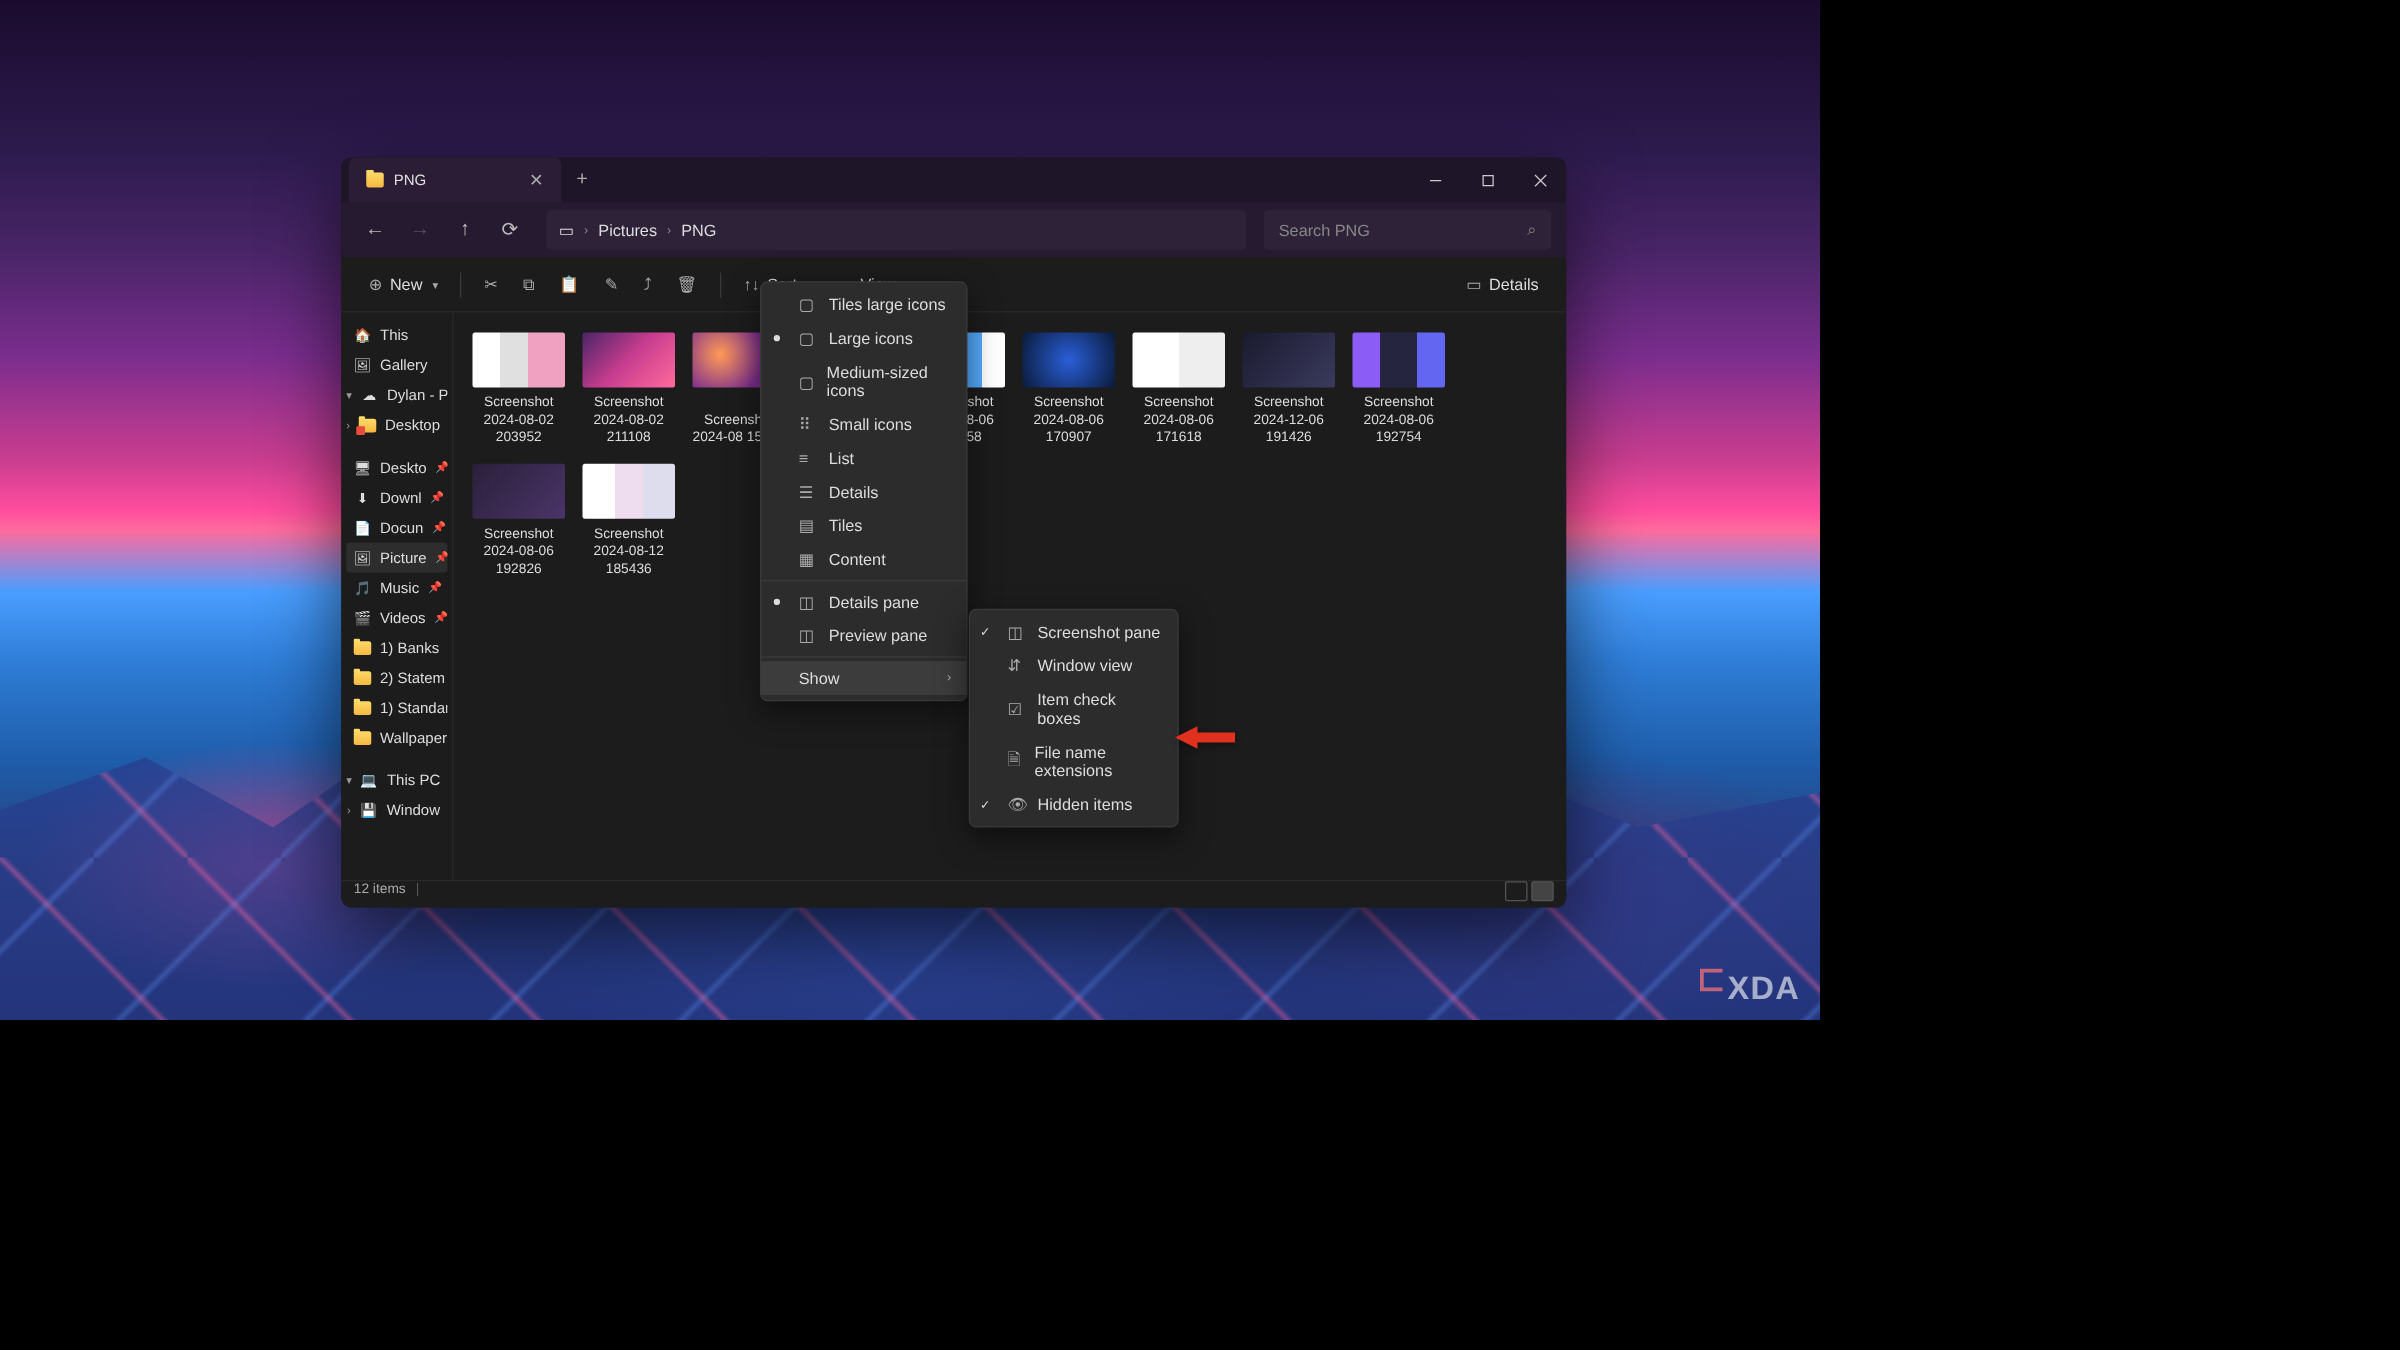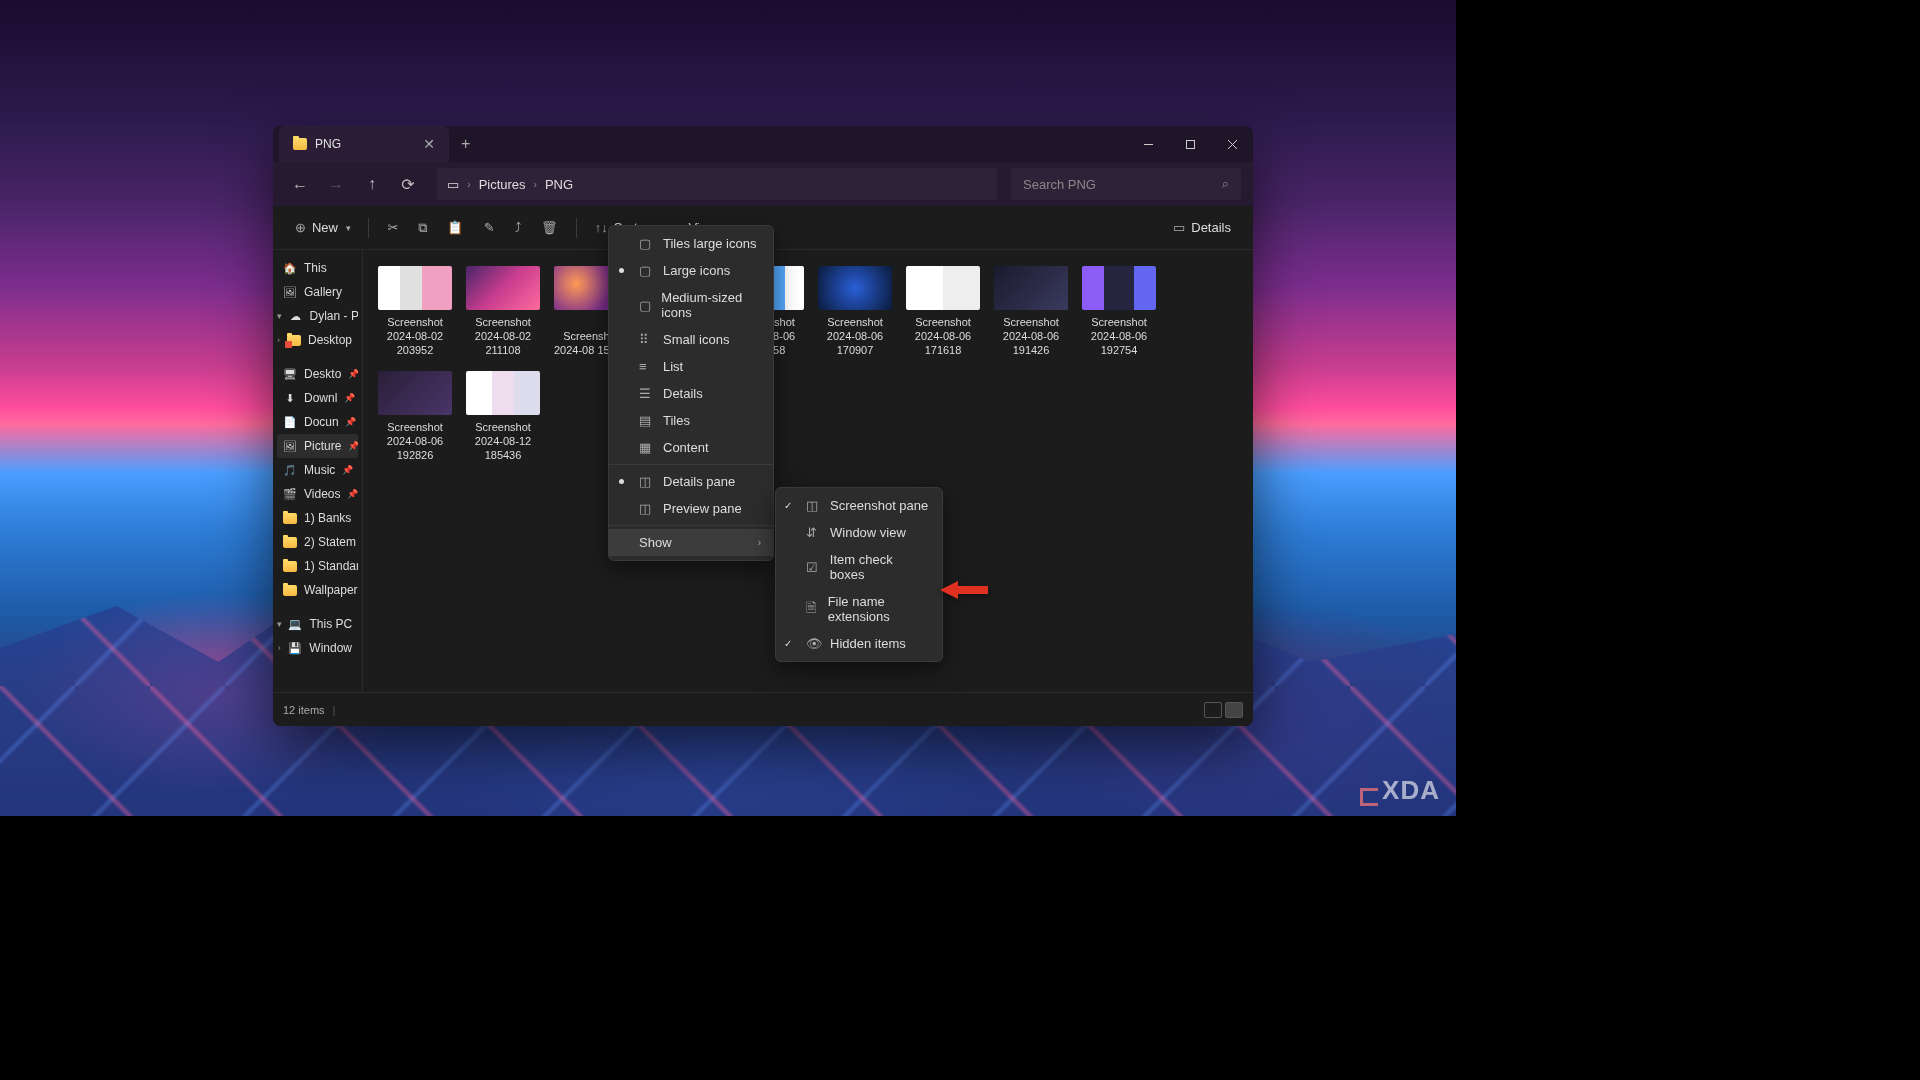--- a/index.html
+++ b/index.html
@@ -107,21 +107,21 @@
 .thumb.t4 { background: linear-gradient(90deg, #fff 40%, #ddd 40% 70%, #fff 70%); }
 .thumb.t5 { background: linear-gradient(90deg, #f5a 25%, #fff 25% 50%, #5af 50% 75%, #fff 75%); }
 .thumb.t6 { background: radial-gradient(circle, #2a5fd8, #0a1a3a); }
 .thumb.t7 { background: linear-gradient(90deg, #fff 50%, #eee 50%); }
 .thumb.t8 { background: linear-gradient(135deg, #1a1a2e, #3a3a5e); }
 .thumb.t9 { background: linear-gradient(90deg, #8b5cf6 30%, #252540 30% 70%, #6366f1 70%); }
 .thumb.t10 { background: linear-gradient(135deg, #2a1f3a, #4a3568); }
 .thumb.t11 { background: linear-gradient(90deg, #fff 35%, #ede 35% 65%, #dde 65%); }
 .file-name { font-size: 11px; color: #ddd; text-align: center; line-height: 1.25; word-break: break-word; }
 
-.statusbar { height: 34px; background: #1c1c1c; border-top: 1px solid #2a2a2a; display: flex; align-items: center; padding: 0 10px; color: #aaa; font-size: 11px; }
+.statusbar { height: 22px; background: #1c1c1c; border-top: 1px solid #2a2a2a; display: flex; align-items: flex-start; padding: 0 10px; color: #aaa; font-size: 11px; }
 .sb-icons { margin-left: auto; display: flex; gap: 3px; }
 .sb-ico { width: 18px; height: 16px; border: 1px solid #555; border-radius: 2px; }
 .sb-ico.active { background: #444; }
 
 .menu {
   position: absolute; background: #2c2c2c; border: 1px solid #3a3a3a; border-radius: 6px;
   box-shadow: 0 8px 24px rgba(0,0,0,0.5); padding: 4px 0; font-size: 13px; color: #ddd;
   z-index: 100;
 }
 .menu1 { left: 608px; top: 225px; width: 166px; }
@@ -134,21 +134,21 @@
 .menu-sep { height: 1px; background: #3a3a3a; margin: 3px 0; }
 .menu-arrow { margin-left: auto; font-size: 10px; color: #aaa; }
 
 .arrow-annotation {
   position: absolute; left: 940px; top: 578px; z-index: 200;
 }
 .arrow-annotation svg { filter: drop-shadow(0 2px 3px rgba(0,0,0,0.4)); }
 
 .watermark {
   position: absolute; right: 16px; bottom: 10px; color: rgba(255,255,255,0.6);
-  font-size: 26px; font-weight: 600; letter-spacing: 1px; display: flex; align-items: flex-end; gap: 4px;
+  font-size: 26px; font-weight: 600; letter-spacing: 1px; display: flex; align-items: flex-start; gap: 4px;
 }
 .watermark .sq { width: 18px; height: 18px; border: 3px solid rgba(255,120,120,0.7); border-right: none; }
 
 svg { display: block; }
 </style>
 </head>
 <body>
 
 <div class="wallpaper">
     <div class="mountains"></div>
@@ -362,21 +362,21 @@
           <div class="file-item">
             <div class="thumb t6"></div>
             <div class="file-name">Screenshot 2024-08-06 170907</div>
           </div>
           <div class="file-item">
             <div class="thumb t7"></div>
             <div class="file-name">Screenshot 2024-08-06 171618</div>
           </div>
           <div class="file-item">
             <div class="thumb t8"></div>
-            <div class="file-name">Screenshot 2024-08-06 191426</div>
+            <div class="file-name">Screenshot 2024-12-06 191426</div>
           </div>
           <div class="file-item">
             <div class="thumb t9"></div>
             <div class="file-name">Screenshot 2024-08-06 192754</div>
           </div>
           <div class="file-item">
             <div class="thumb t10"></div>
             <div class="file-name">Screenshot 2024-08-06 192826</div>
           </div>
           <div class="file-item">

